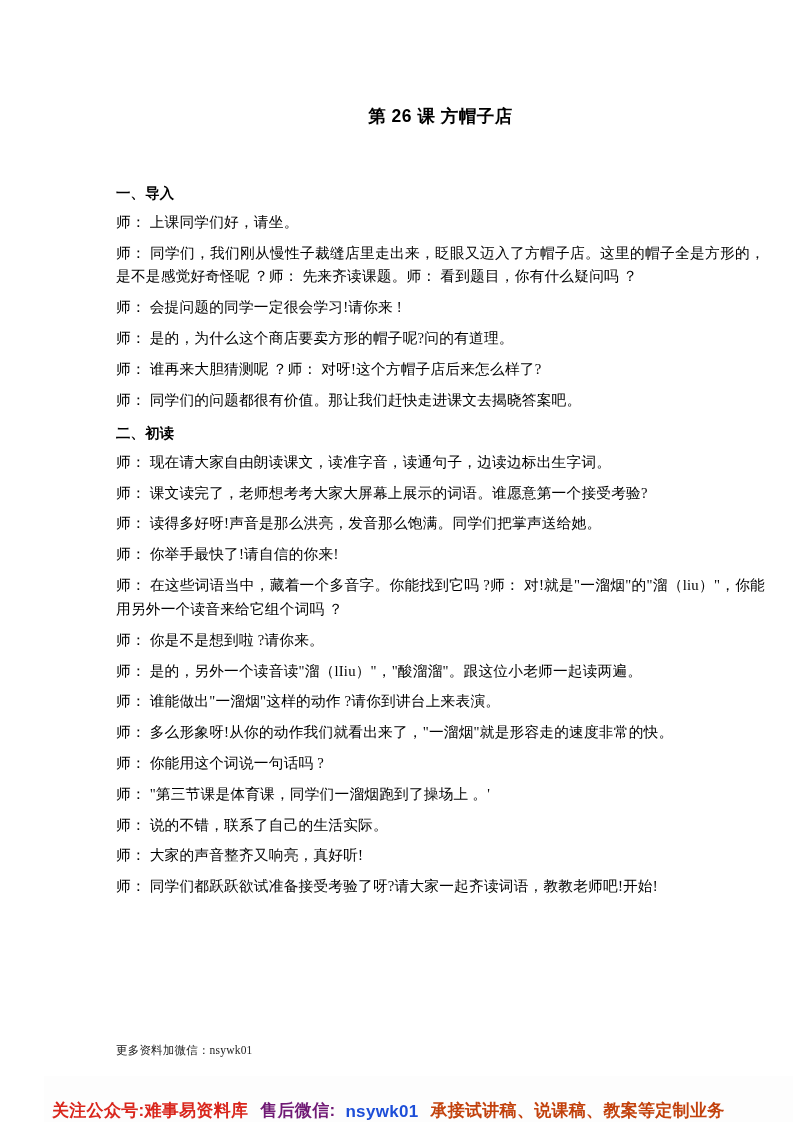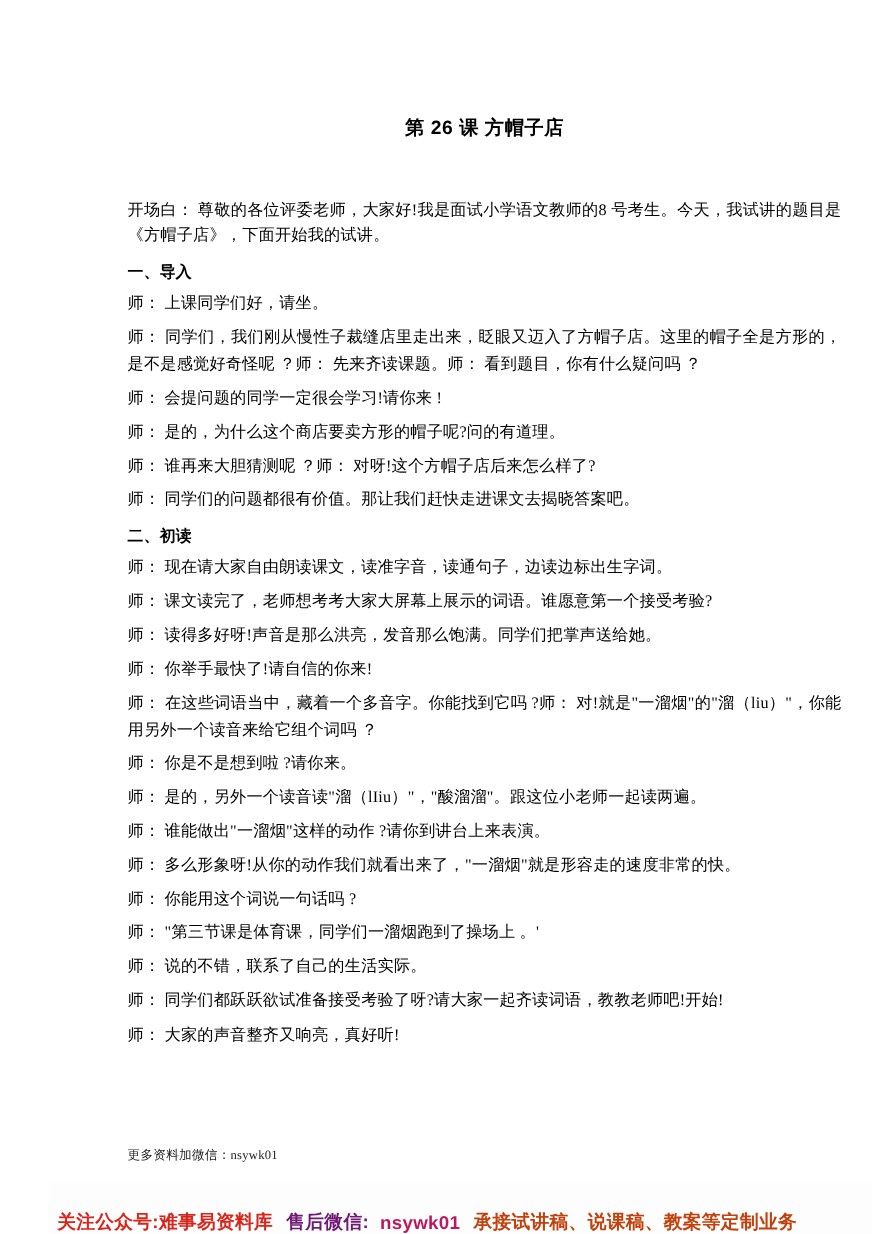--- a/index.html
+++ b/index.html
@@ -78,54 +78,53 @@
     overflow: hidden;
   }
   .footer-banner .seg {
     font-family: "Liberation Sans", "DejaVu Sans", sans-serif;
     font-weight: bold;
     font-size: 17px;
     letter-spacing: 0.3px;
   }
   .seg-red { color: #d9261c; padding-left: 8px; }
   .seg-black { color: #701a75; padding-left: 12px; }
-  .seg-red2 { color: #be185d; padding-left: 10px; }
+  .seg-red2 { color: #1d4ed8; padding-left: 10px; }
   .seg-black2 { color: #c2410c; padding-left: 12px; }
 </style>
 </head>
 <body>
 
 <div class="page">
 
   <h1 class="doc-title">第 26 课  方帽子店</h1>
 
   <div class="body-block">
-    <p class="line">开场白： 尊敬的各位评委老师，大家好!我是面试小学语文教师的8 号考生。今天，我试讲的题目是《方帽子店》，下面开始我的试讲。</p>
     <p class="line heading">一、导入</p>
     <p class="line">师： 上课同学们好，请坐。</p>
     <p class="line">师： 同学们，我们刚从慢性子裁缝店里走出来，眨眼又迈入了方帽子店。这里的帽子全是方形的，是不是感觉好奇怪呢 ？师： 先来齐读课题。师： 看到题目，你有什么疑问吗 ？</p>
     <p class="line">师： 会提问题的同学一定很会学习!请你来 !</p>
     <p class="line">师： 是的，为什么这个商店要卖方形的帽子呢?问的有道理。</p>
     <p class="line">师： 谁再来大胆猜测呢 ？师： 对呀!这个方帽子店后来怎么样了?</p>
     <p class="line">师： 同学们的问题都很有价值。那让我们赶快走进课文去揭晓答案吧。</p>
     <p class="line heading">二、初读</p>
     <p class="line">师： 现在请大家自由朗读课文，读准字音，读通句子，边读边标出生字词。</p>
     <p class="line">师： 课文读完了，老师想考考大家大屏幕上展示的词语。谁愿意第一个接受考验?</p>
     <p class="line">师： 读得多好呀!声音是那么洪亮，发音那么饱满。同学们把掌声送给她。</p>
     <p class="line">师： 你举手最快了!请自信的你来!</p>
     <p class="line">师： 在这些词语当中，藏着一个多音字。你能找到它吗 ?师： 对!就是"一溜烟"的"溜（liu）"，你能用另外一个读音来给它组个词吗 ？</p>
     <p class="line">师： 你是不是想到啦 ?请你来。</p>
     <p class="line">师： 是的，另外一个读音读"溜（lIiu）"，"酸溜溜"。跟这位小老师一起读两遍。</p>
     <p class="line">师： 谁能做出"一溜烟"这样的动作 ?请你到讲台上来表演。</p>
     <p class="line">师： 多么形象呀!从你的动作我们就看出来了，"一溜烟"就是形容走的速度非常的快。</p>
     <p class="line">师： 你能用这个词说一句话吗 ?</p>
     <p class="line">师： "第三节课是体育课，同学们一溜烟跑到了操场上 。'</p>
     <p class="line">师： 说的不错，联系了自己的生活实际。</p>
+    <p class="line">师： 大家的声音整齐又响亮，真好听!</p>
     <p class="line">师： 同学们都跃跃欲试准备接受考验了呀?请大家一起齐读词语，教教老师吧!开始!</p>
-    <p class="line">师： 大家的声音整齐又响亮，真好听!</p>
   </div>
 
   <div class="footnote">更多资料加微信：nsywk01</div>
 
   <div class="footer-banner">
     <span class="seg seg-red">关注公众号:难事易资料库</span>
     <span class="seg seg-black">售后微信:</span>
     <span class="seg seg-red2">nsywk01</span>
     <span class="seg seg-black2">承接试讲稿、说课稿、教案等定制业务</span>
   </div>

